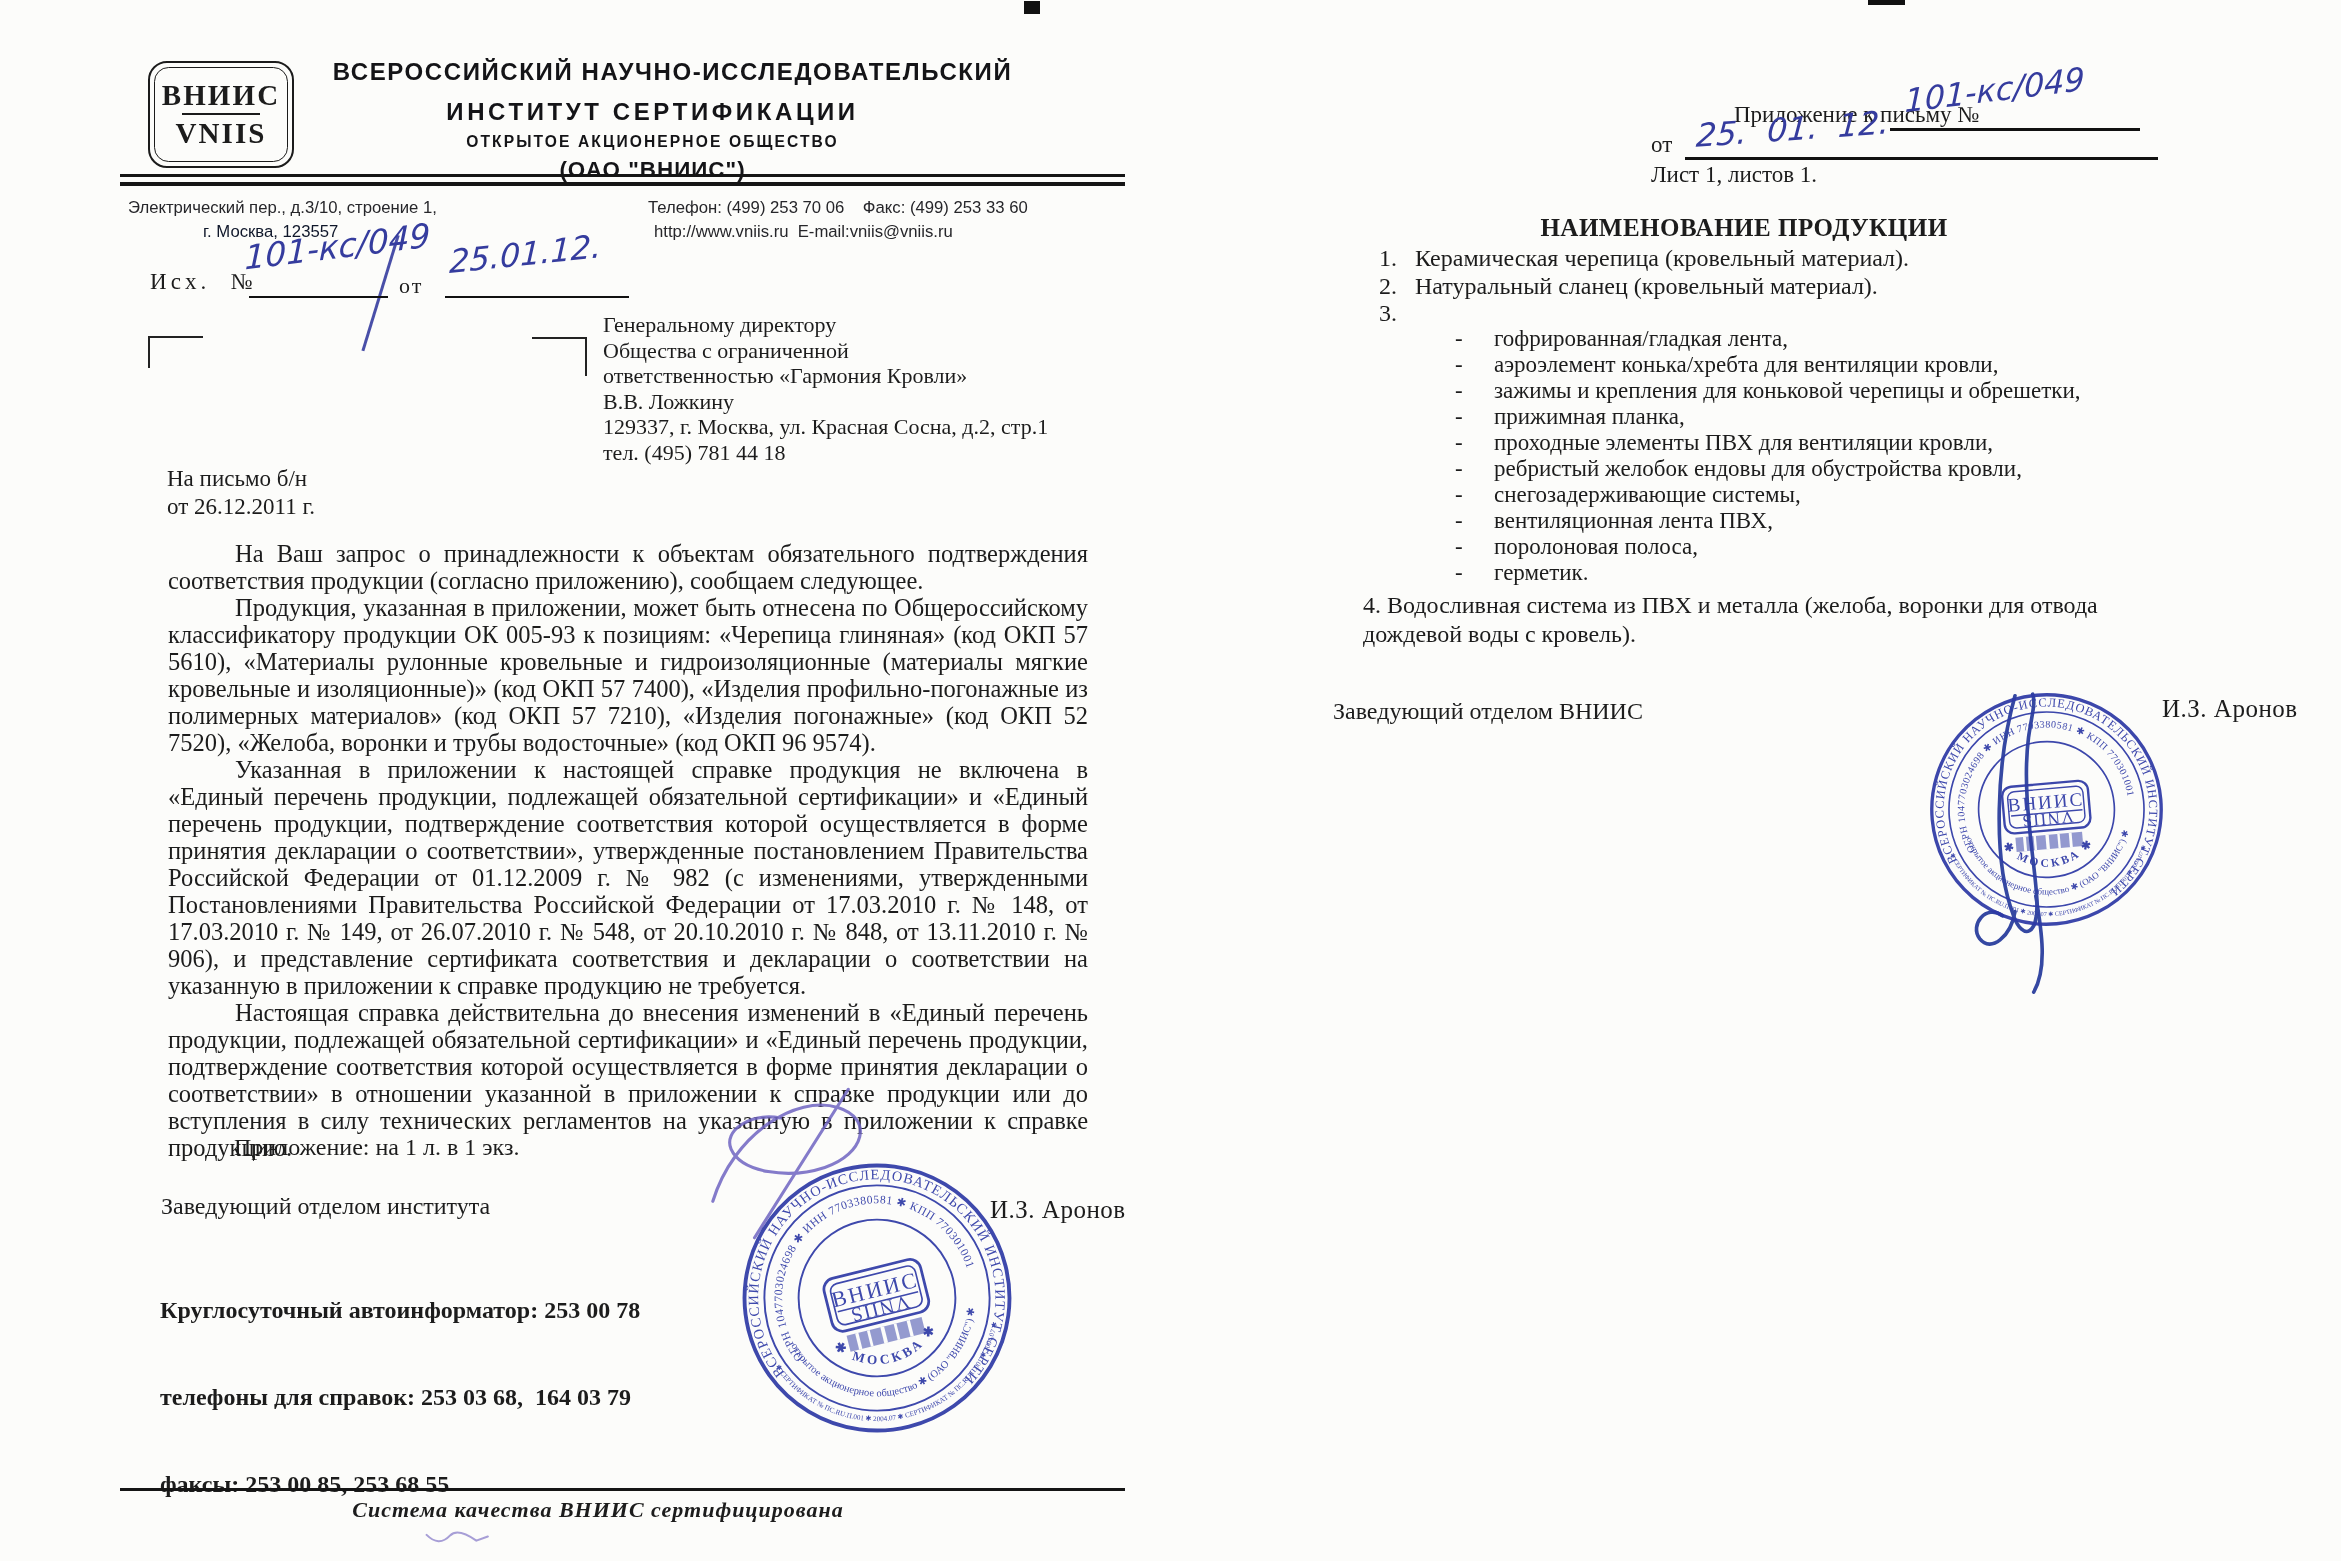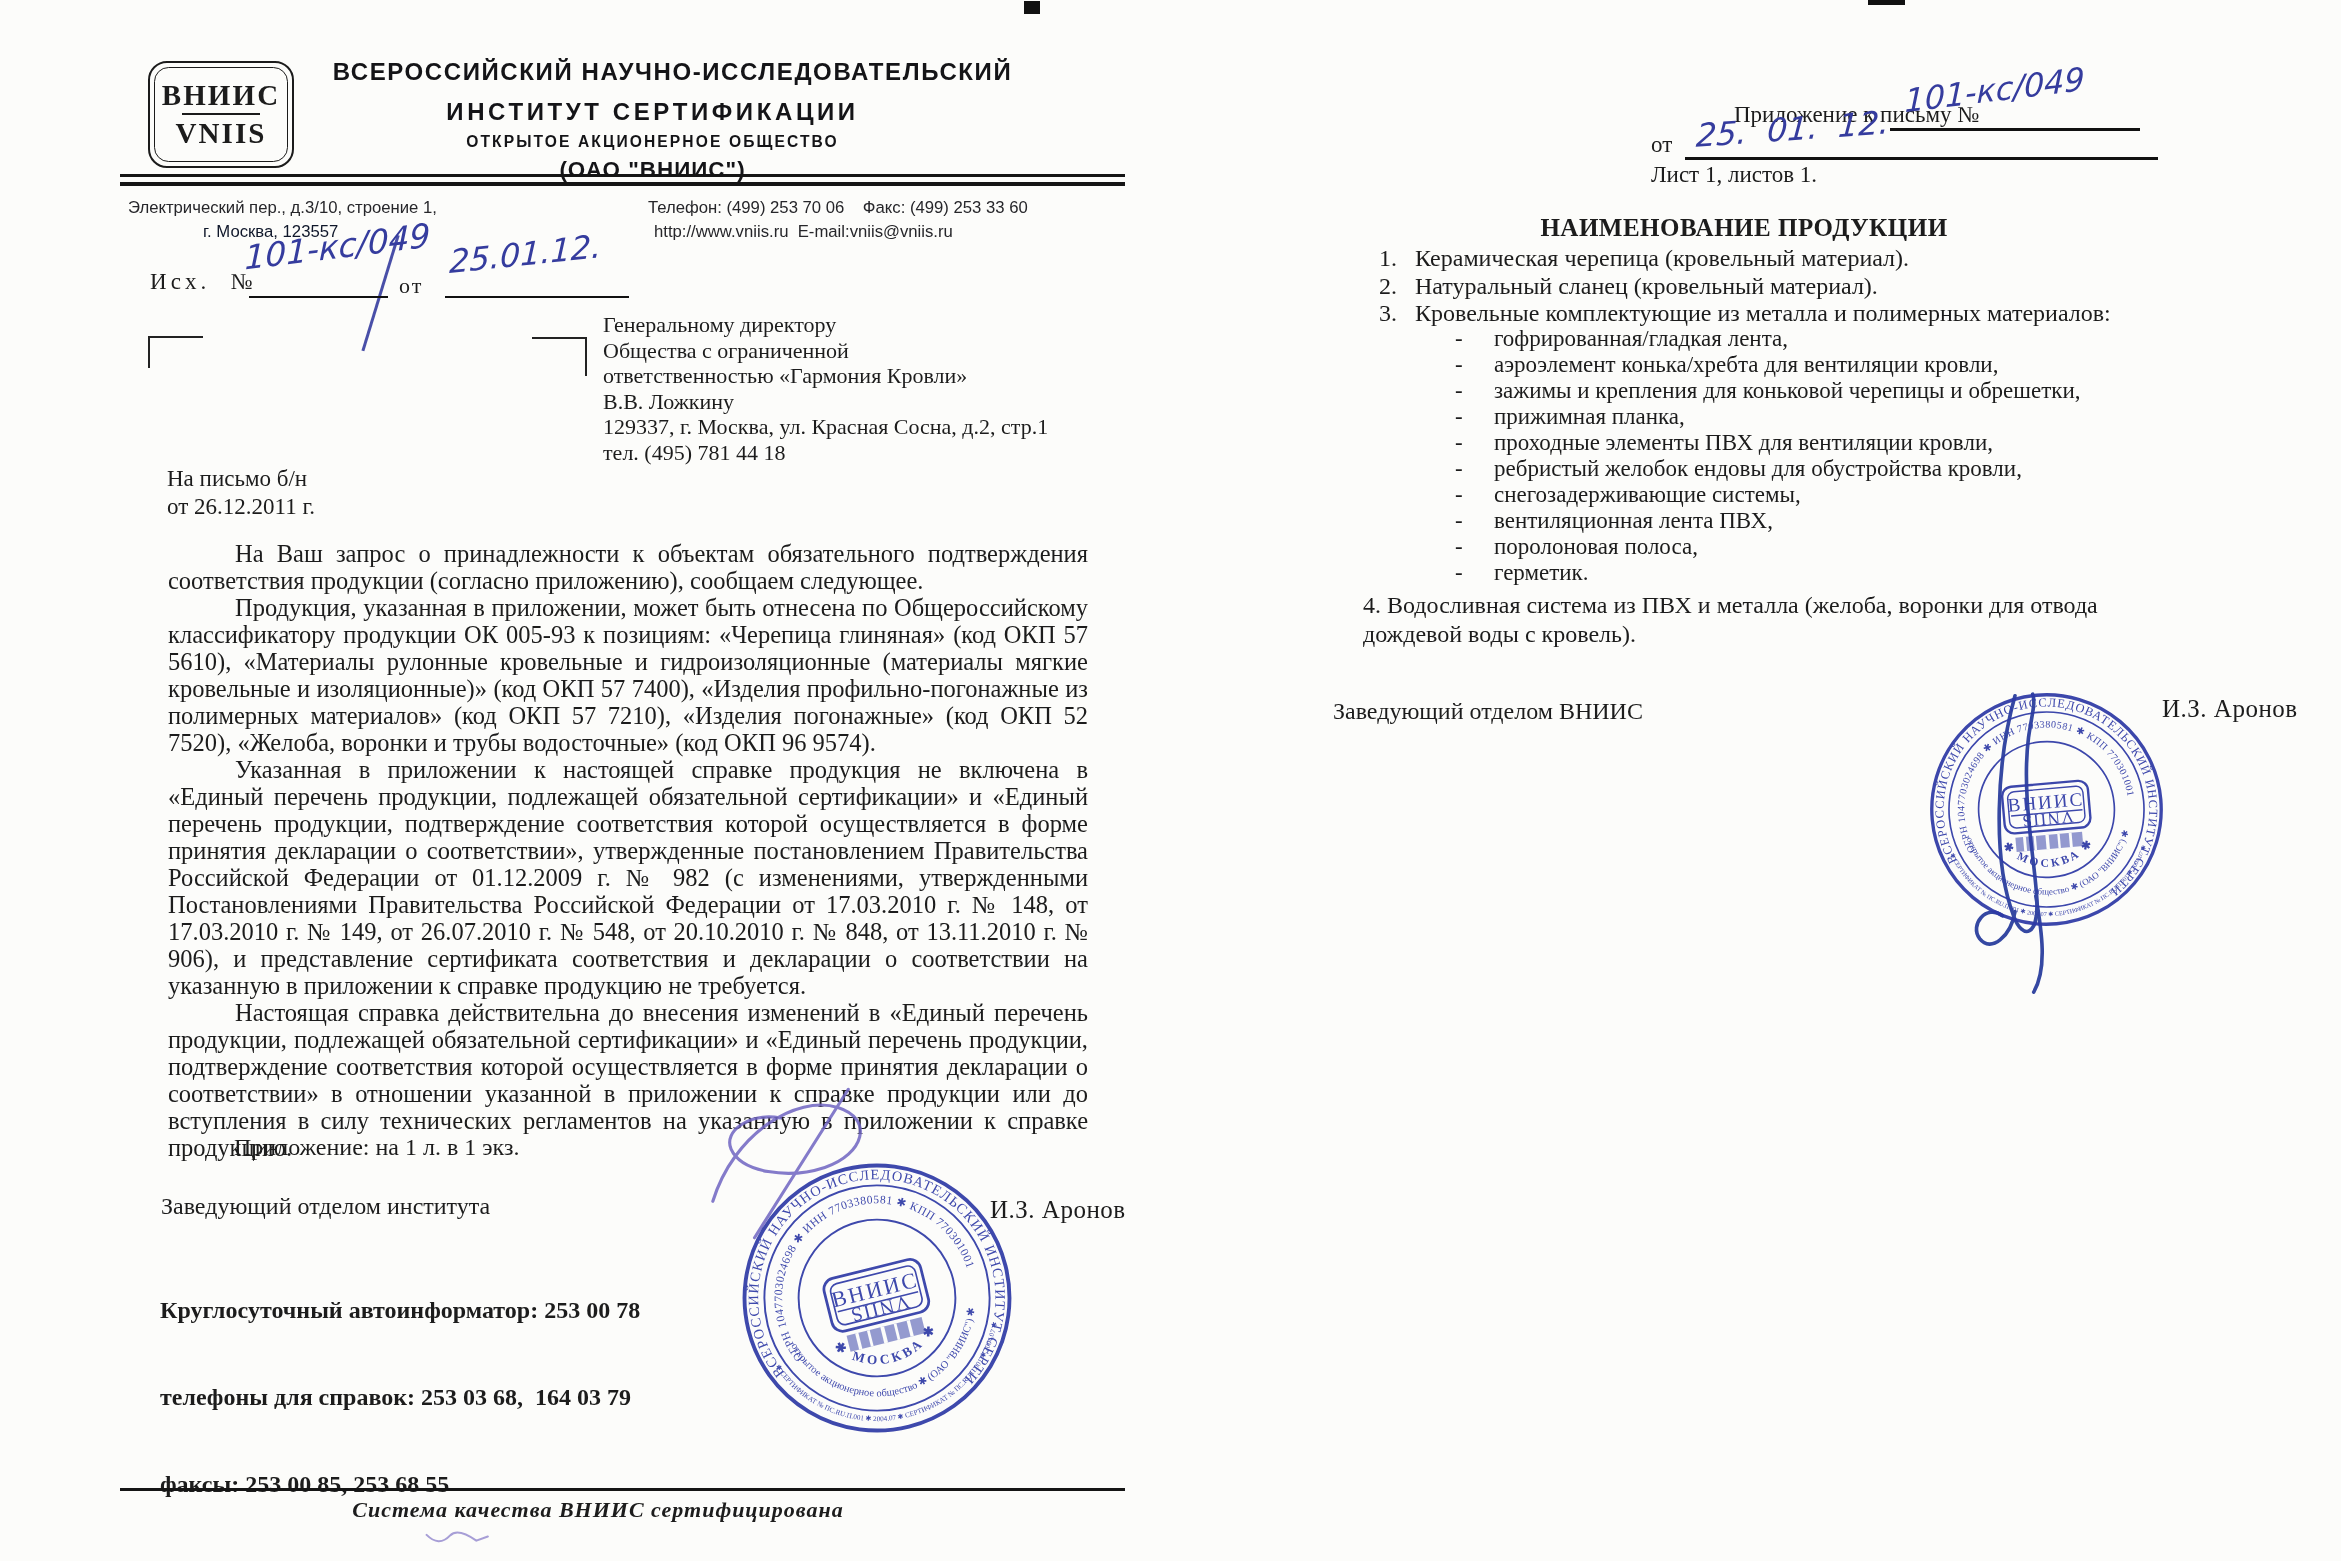--- a/index.html
+++ b/index.html
@@ -225,21 +225,20 @@
     <div class="row">
       <span class="num">1.</span>
       <span>Керамическая черепица (кровельный материал).</span>
     </div>
     <div class="row">
       <span class="num">2.</span>
       <span>Натуральный сланец (кровельный материал).</span>
     </div>
     <div class="row">
       <span class="num">3.</span>
-      <span>Кровельные комплектующие из металла и полимерных материалов:</span>
     </div>
   </div>
 
   <div class="abs" id="np-subitems">
     <div class="row"><span class="dash">-</span><span>гофрированная/гладкая лента,</span></div>
     <div class="row"><span class="dash">-</span><span>аэроэлемент конька/хребта для вентиляции кровли,</span></div>
     <div class="row"><span class="dash">-</span><span>зажимы и крепления для коньковой черепицы и обрешетки,</span></div>
     <div class="row"><span class="dash">-</span><span>прижимная планка,</span></div>
     <div class="row"><span class="dash">-</span><span>проходные элементы ПВХ для вентиляции кровли,</span></div>
     <div class="row"><span class="dash">-</span><span>ребристый желобок ендовы для обустройства кровли,</span></div>

